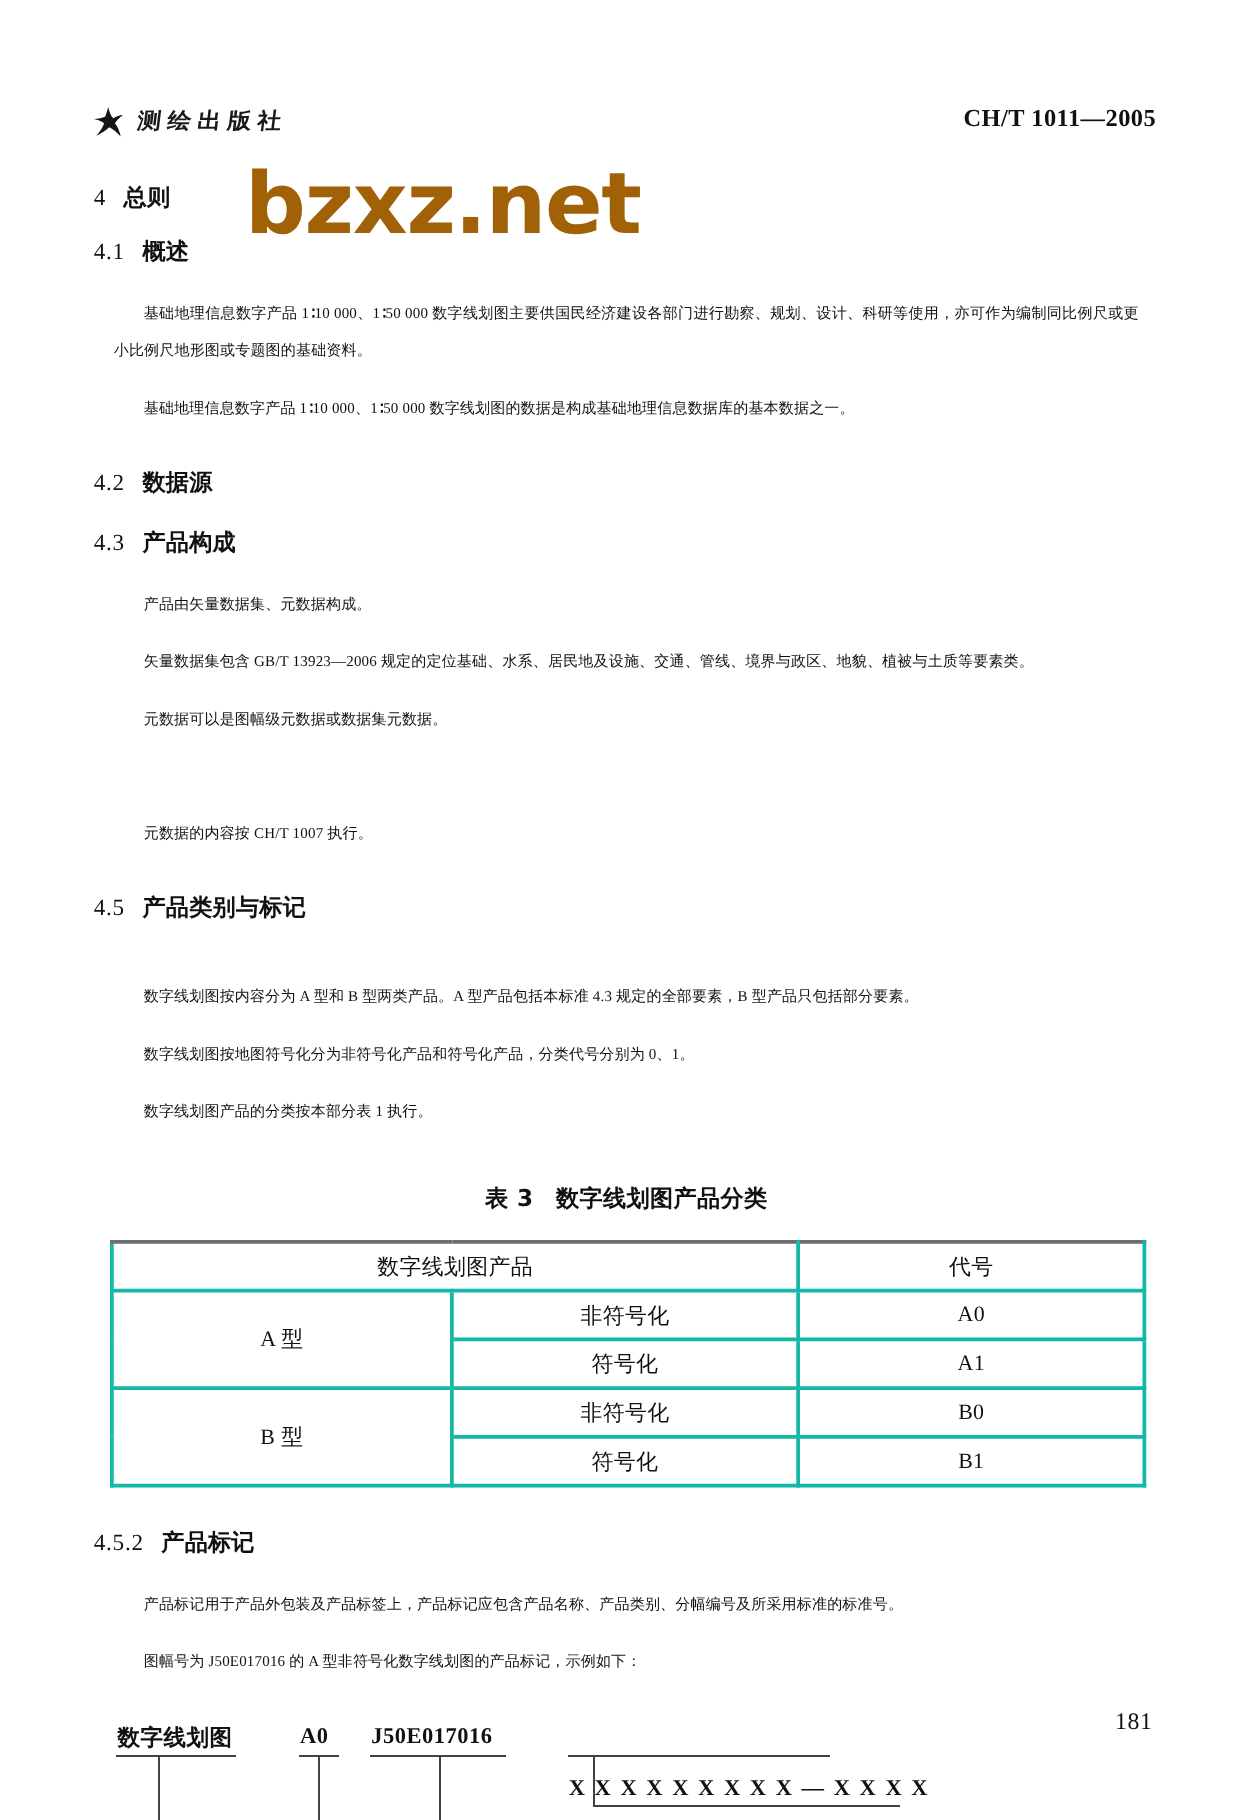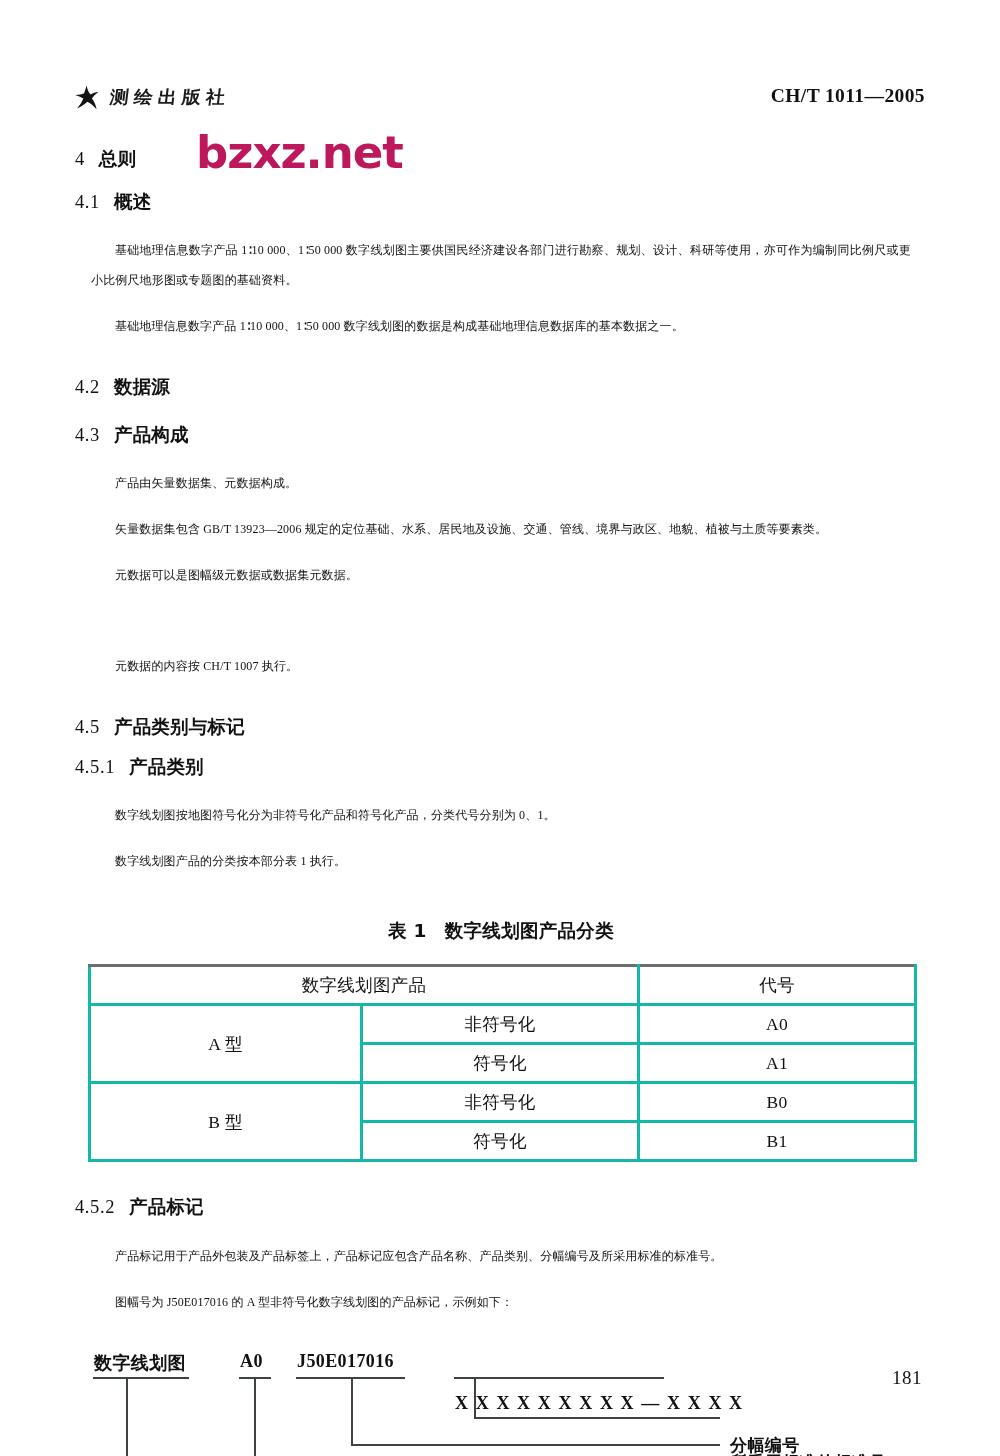--- a/index.html
+++ b/index.html
@@ -25,23 +25,23 @@
     height: 1456px;
   }
 
   
   .watermark {
     position: absolute;
     left: 196px;
     top: 130px;
     font-family: "DejaVu Sans", "Liberation Sans", sans-serif;
     font-weight: 700;
-    font-size: 45px;
+    font-size: 68px;
     letter-spacing: -1px;
-    color: #be185d;
+    color: #a16207;
     user-select: none;
     z-index: 0;
     line-height: 1;
   }
 
   
   .runhead {
     position: absolute;
     left: 75px;
     right: 75px;
@@ -246,31 +246,29 @@
 
     <div class="sp-p"></div>
     <p class="para">元数据的内容按 CH/T 1007 执行。</p>
     <div class="sp-h2"></div>
 
     <h2 class="sec">
       <span class="num">4.5</span><span class="ttl">产品类别与标记</span>
     </h2>
     <div class="sp-h2"></div>
 
-    <h2 class="sec">
-      <span class="num">4.5.1</span><span class="ttl">产品类别</span>
-    </h2>
-    <div class="sp-p"></div>
+    <div class="sp-p"></div>
+    <p class="para">数字线划图按内容分为 A 型和 B 型两类产品。A 型产品包括本标准 4.3 规定的全部要素，B 型产品只包括部分要素。</p>
     <p class="para">数字线划图按地图符号化分为非符号化产品和符号化产品，分类代号分别为 0、1。</p>
     <p class="para">数字线划图产品的分类按本部分表 1 执行。</p>
 
     <div style="height:26px"></div>
 
     <p class="tbl-cap">
-      <span>表 1</span><span class="gap"></span><span>数字线划图产品分类</span>
+      <span>表 3</span><span class="gap"></span><span>数字线划图产品分类</span>
     </p>
 
     <table class="cls">
       <colgroup>
           <col class="c1">
           <col class="c2">
           <col class="c3">
         </colgroup>
       <tbody>
         <tr>

